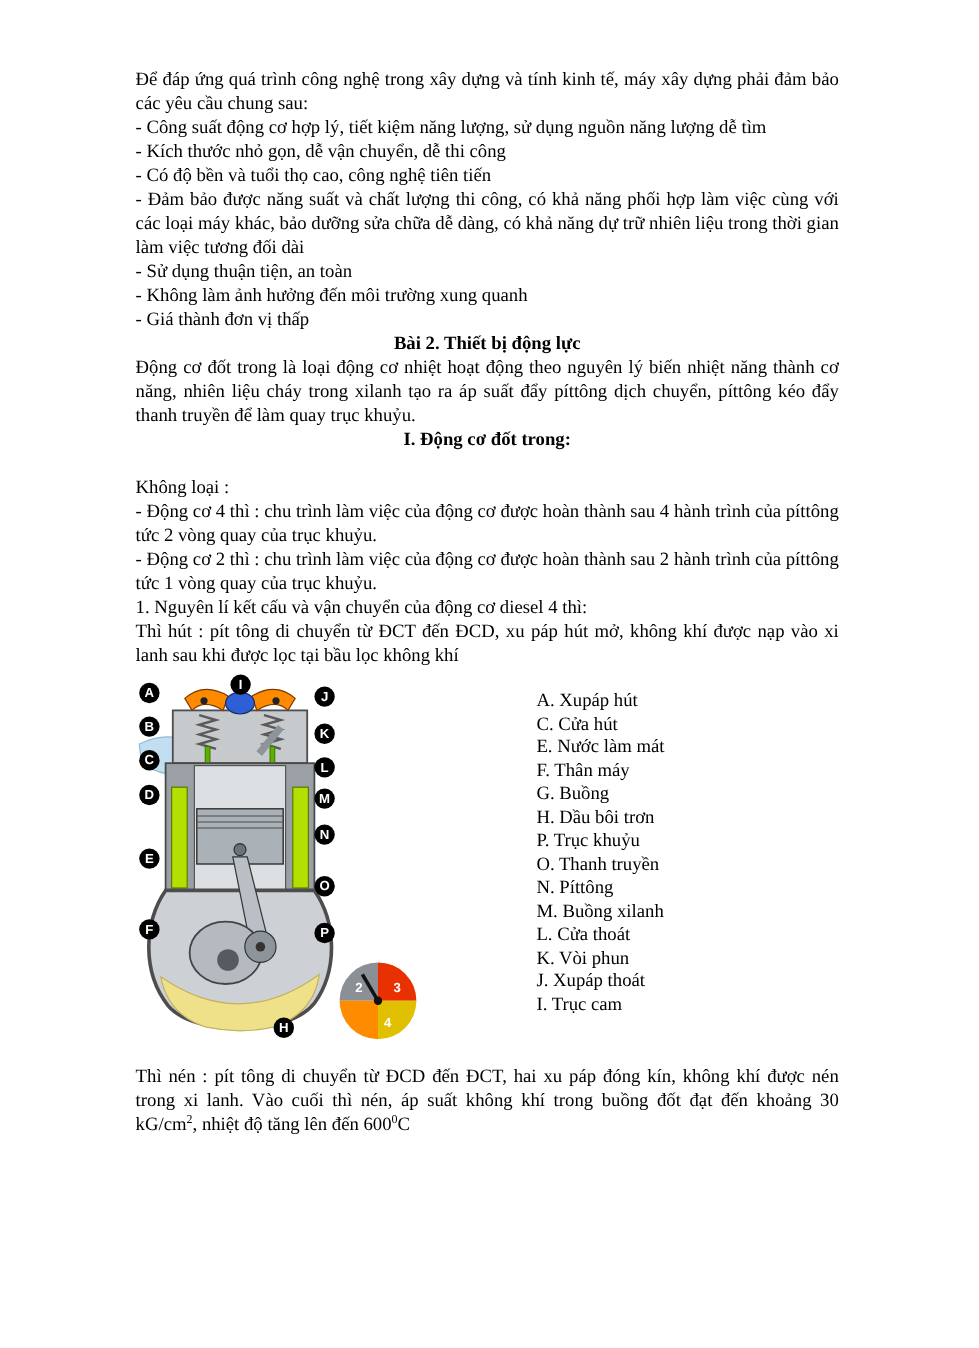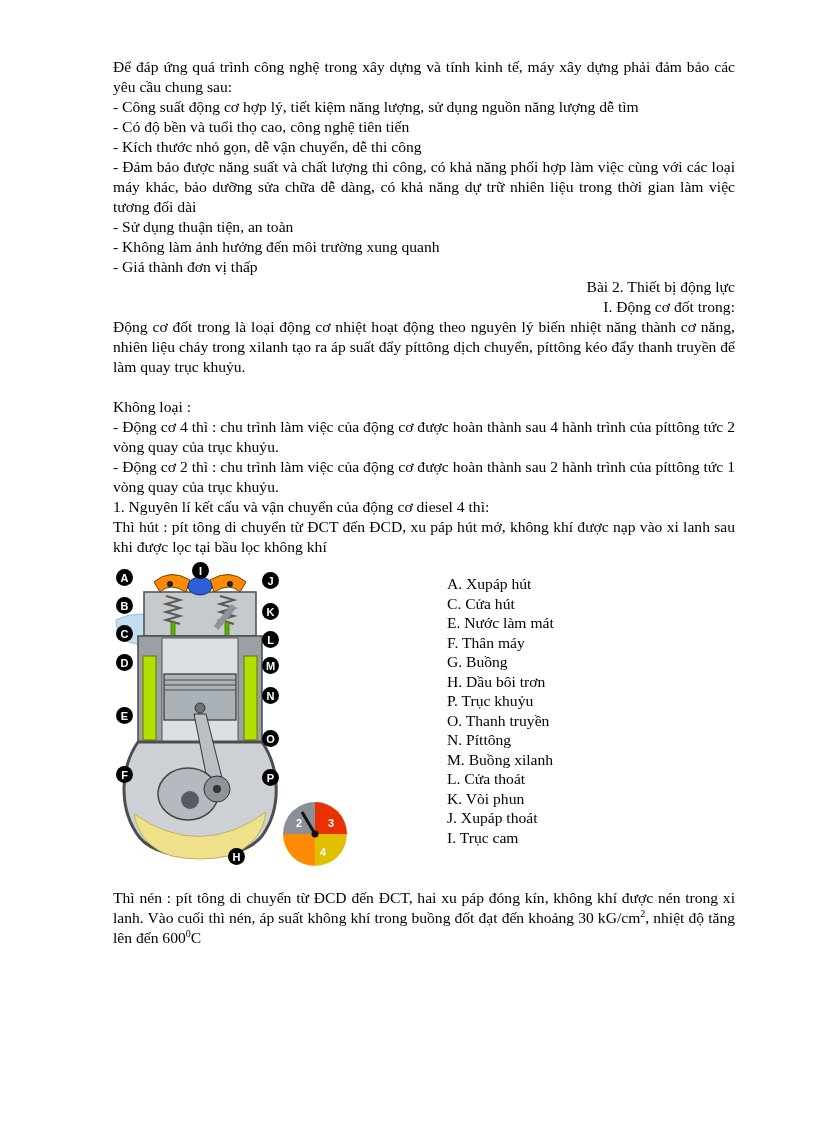--- a/index.html
+++ b/index.html
@@ -1,52 +1,52 @@
 <!DOCTYPE html>
 <html><head>
 <meta charset="utf-8">
 <style>
   * { box-sizing: border-box; }
   html, body { margin: 0; padding: 0; }
   body {
     width: 816px; height: 1123px; background: #ffffff;
     font-family: "Liberation Serif", serif; color: #000;
   }
-  .page { position: relative; width: 816px; min-height: 1123px; padding: 57px 81px 20px 113px; }
+  .page { position: relative; width: 816px; min-height: 1123px; padding: 57px 117px 20px 113px; }
   .para { font-size: 15.6px; line-height: 20px; text-align: justify; margin: 0; }
-  .heading { font-weight: normal; text-align: right; }
+  .heading { font-weight: bold; text-align: center; }
   .spacer { height: 20px; }
   .figure-row { display: flex; margin-top: 5px; }
   .diagram { position: relative; width: 250px; height: 318px; flex: 0 0 250px; margin-left: -3px; }
   .callout {
     position: absolute; width: 17px; height: 17px; border-radius: 50%;
     background: #000; color: #fff; font-family: "Liberation Sans", sans-serif;
     font-weight: bold; font-size: 11px; display: flex; align-items: center; justify-content: center;
   }
   .legend { margin-left: 87px; padding-top: 12px; font-size: 15.6px; line-height: 19.5px; }
   .legend-item { white-space: nowrap; }
   .closing { margin-top: 8px; }
   sup { font-size: 10px; line-height: 0; vertical-align: super; }
 </style>
 </head>
 <body>
 
 <div class="page">
 
   <div class="para">Để đáp ứng quá trình công nghệ trong xây dựng và tính kinh tế, máy xây dựng phải đảm bảo các yêu cầu chung sau:</div>
   <div class="para">- Công suất động cơ hợp lý, tiết kiệm năng lượng, sử dụng nguồn năng lượng dễ tìm</div>
+  <div class="para">- Kích thước nhỏ gọn, dễ vận chuyển, dễ thi công</div>
   <div class="para">- Có độ bền và tuổi thọ cao, công nghệ tiên tiến</div>
-  <div class="para">- Kích thước nhỏ gọn, dễ vận chuyển, dễ thi công</div>
   <div class="para">- Đảm bảo được năng suất và chất lượng thi công, có khả năng phối hợp làm việc cùng với các loại máy khác, bảo dưỡng sửa chữa dễ dàng, có khả năng dự trữ nhiên liệu trong thời gian làm việc tương đối dài</div>
   <div class="para">- Sử dụng thuận tiện, an toàn</div>
   <div class="para">- Không làm ảnh hưởng đến môi trường xung quanh</div>
   <div class="para">- Giá thành đơn vị thấp</div>
   <div class="para heading">Bài 2. Thiết bị động lực</div>
+  <div class="para">Động cơ đốt trong là loại động cơ nhiệt hoạt động theo nguyên lý biến nhiệt năng thành cơ năng, nhiên liệu cháy trong xilanh tạo ra áp suất đẩy píttông dịch chuyển, píttông kéo đẩy thanh truyền để làm quay trục khuỷu.</div>
   <div class="para heading">I. Động cơ đốt trong:</div>
-  <div class="para">Động cơ đốt trong là loại động cơ nhiệt hoạt động theo nguyên lý biến nhiệt năng thành cơ năng, nhiên liệu cháy trong xilanh tạo ra áp suất đẩy píttông dịch chuyển, píttông kéo đẩy thanh truyền để làm quay trục khuỷu.</div>
   <div class="spacer"></div>
   <div class="para">Không loại :</div>
   <div class="para">- Động cơ 4 thì : chu trình làm việc của động cơ được hoàn thành sau 4 hành trình của píttông tức 2 vòng quay của trục khuỷu.</div>
   <div class="para">- Động cơ 2 thì : chu trình làm việc của động cơ được hoàn thành sau 2 hành trình của píttông tức 1 vòng quay của trục khuỷu.</div>
   <div class="para">1. Nguyên lí kết cấu và vận chuyển của động cơ diesel 4 thì:</div>
   <div class="para">Thì hút : pít tông di chuyển từ ĐCT đến ĐCD, xu páp hút mở, không khí được nạp vào xi lanh sau khi được lọc tại bầu lọc không khí</div>
 
   <div class="figure-row">
 
     <div class="diagram">

